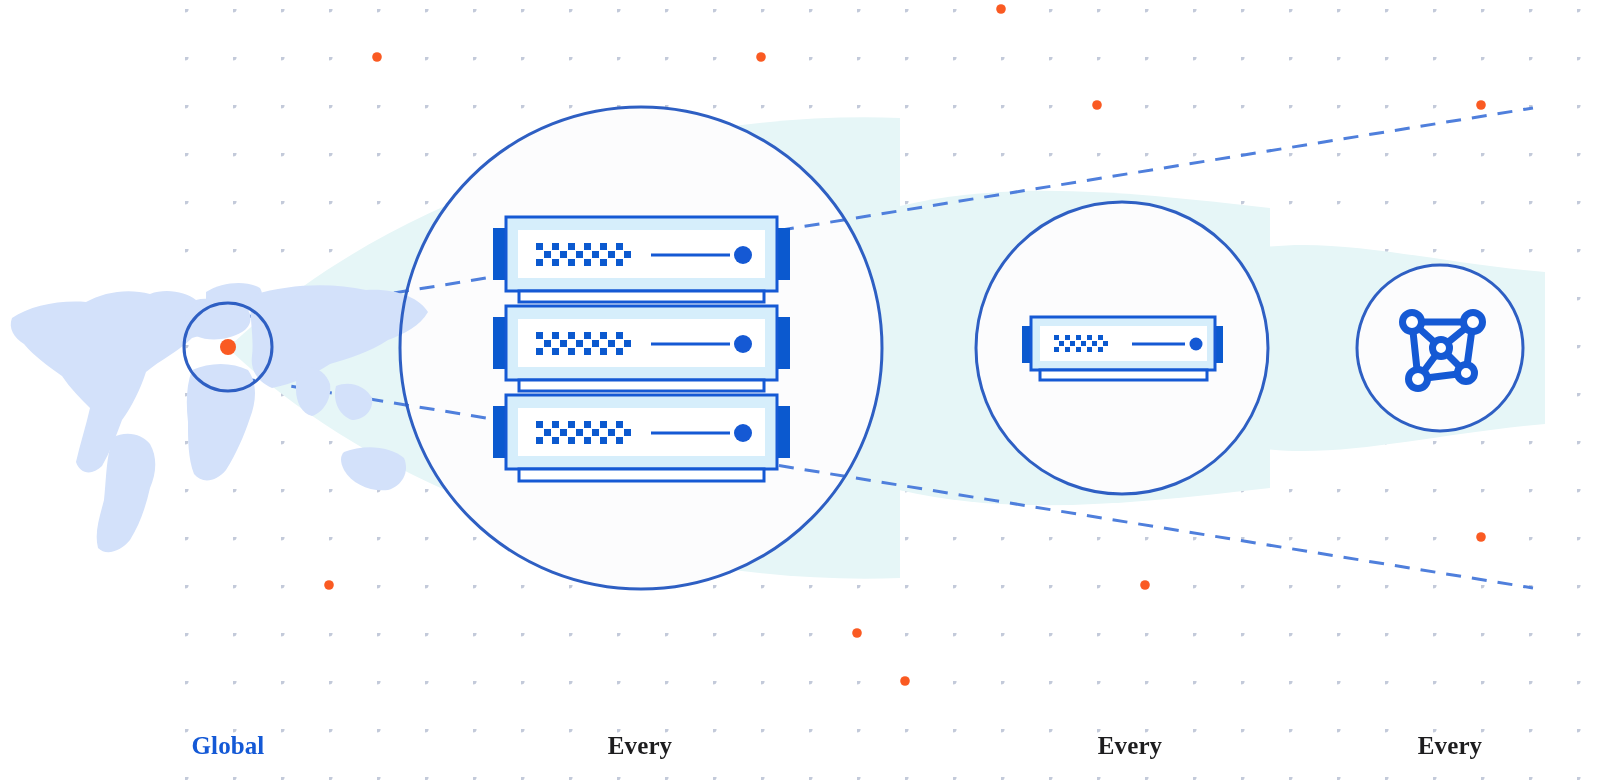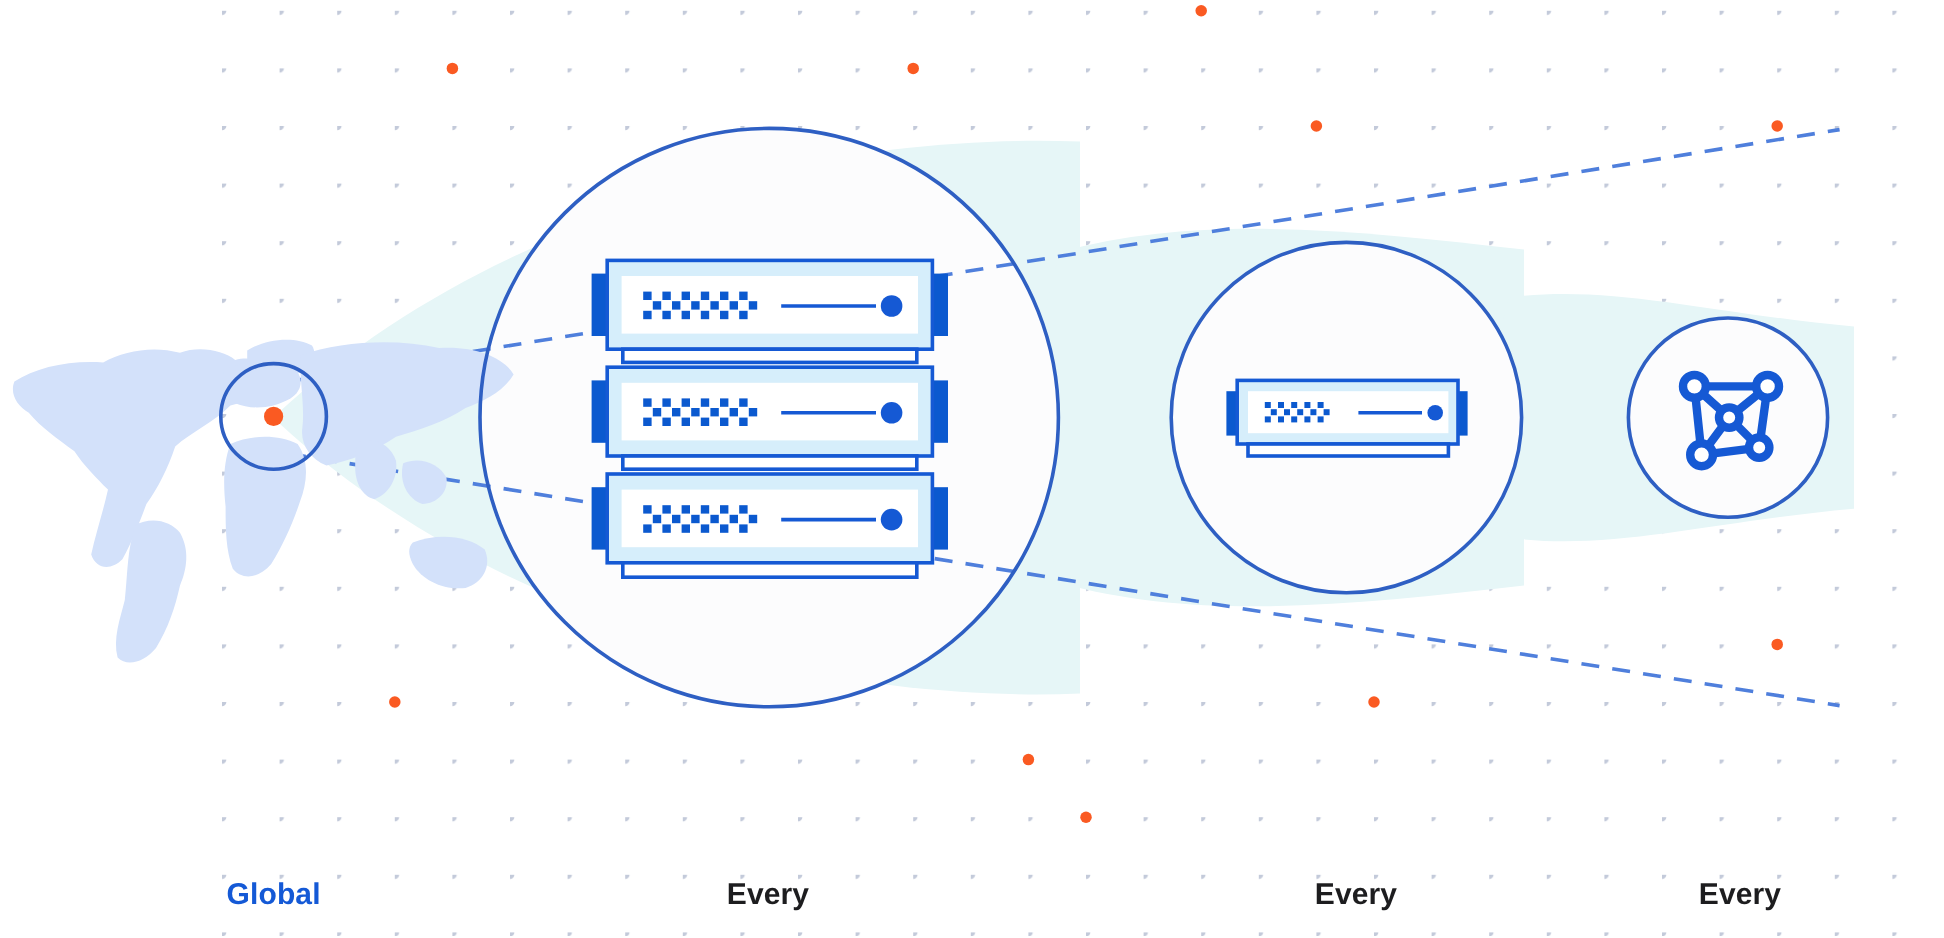--- a/index.html
+++ b/index.html
@@ -11,20 +11,21 @@
   body {
     font-family: "Liberation Sans", sans-serif;
     -webkit-font-smoothing: antialiased;
   }
   #stage {
     position: relative;
     width: 1620px;
     height: 782px;
     overflow: hidden;
     background: #ffffff;
+    font-family: Liberation Serif, serif;
   }
   #scene {
     position: absolute;
     inset: 0;
     width: 1620px;
     height: 782px;
     display: block;
   }
   .label {
     position: absolute;

